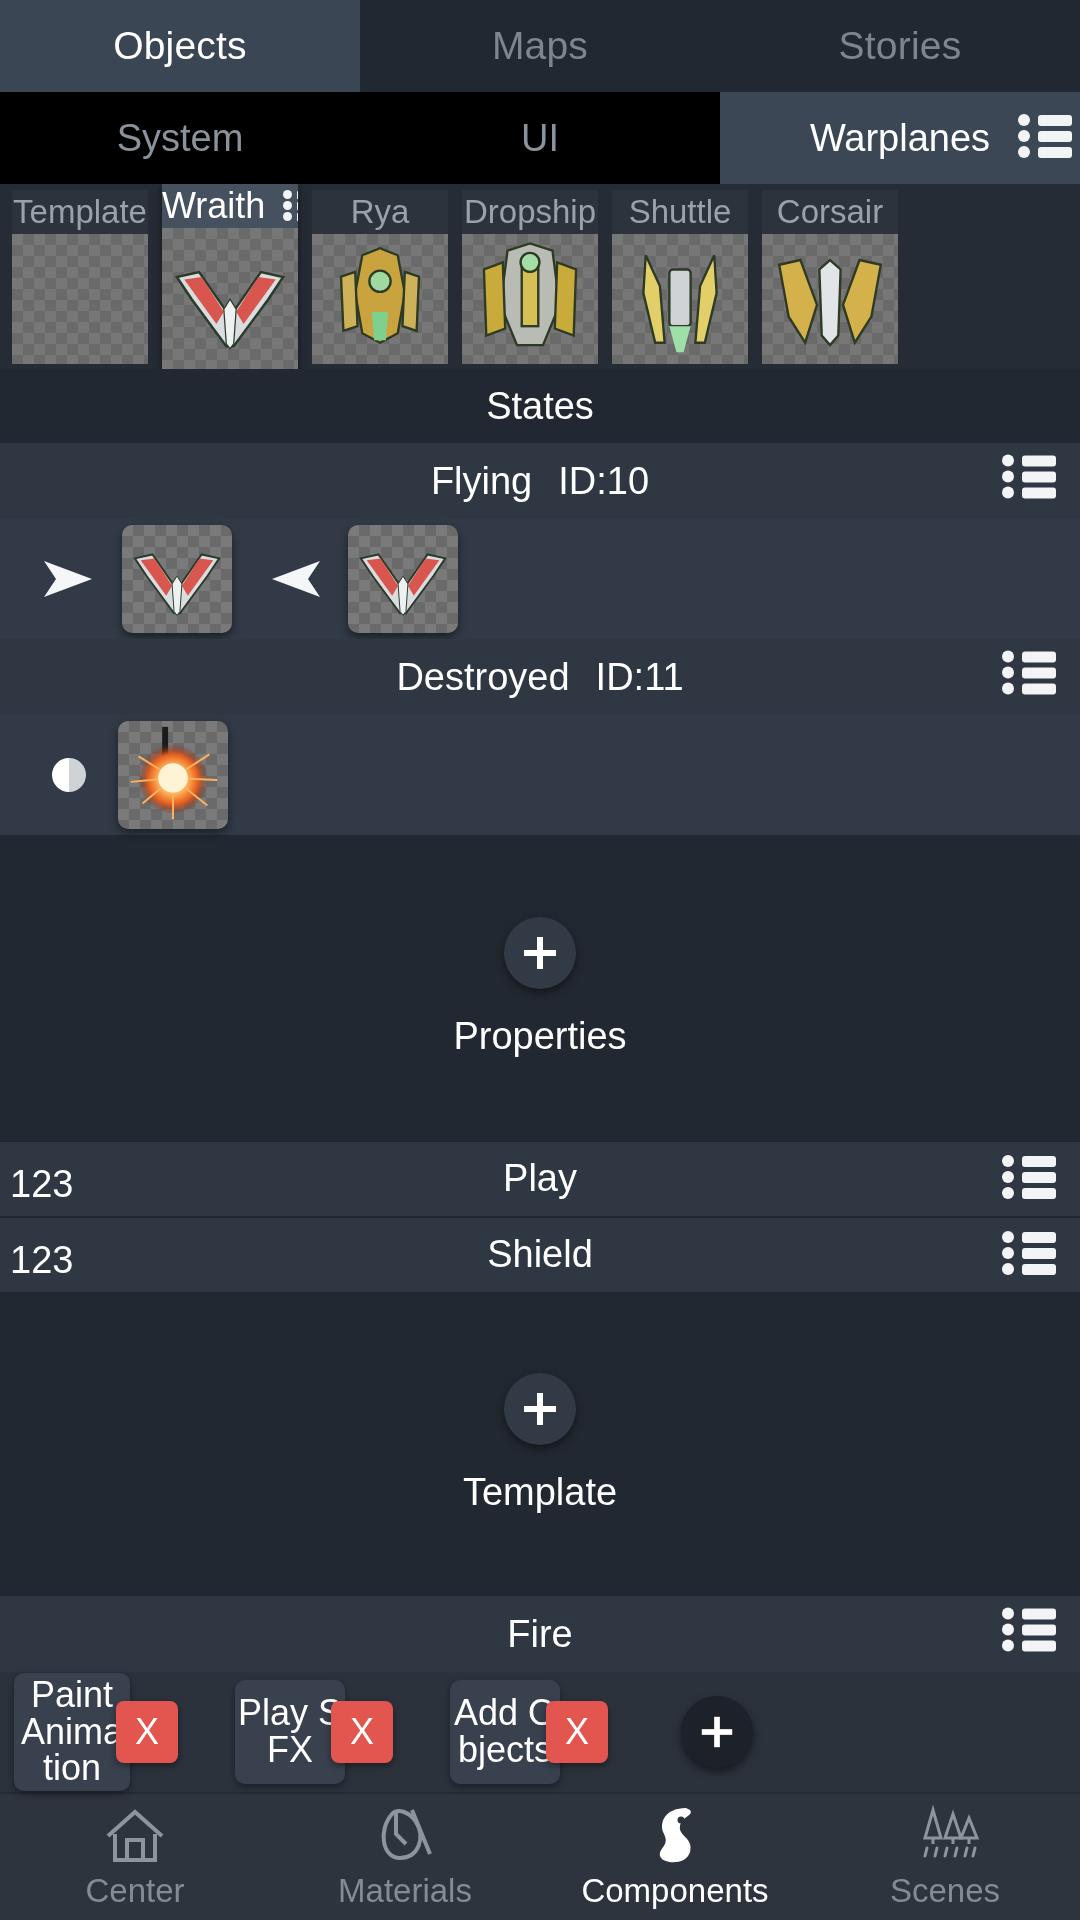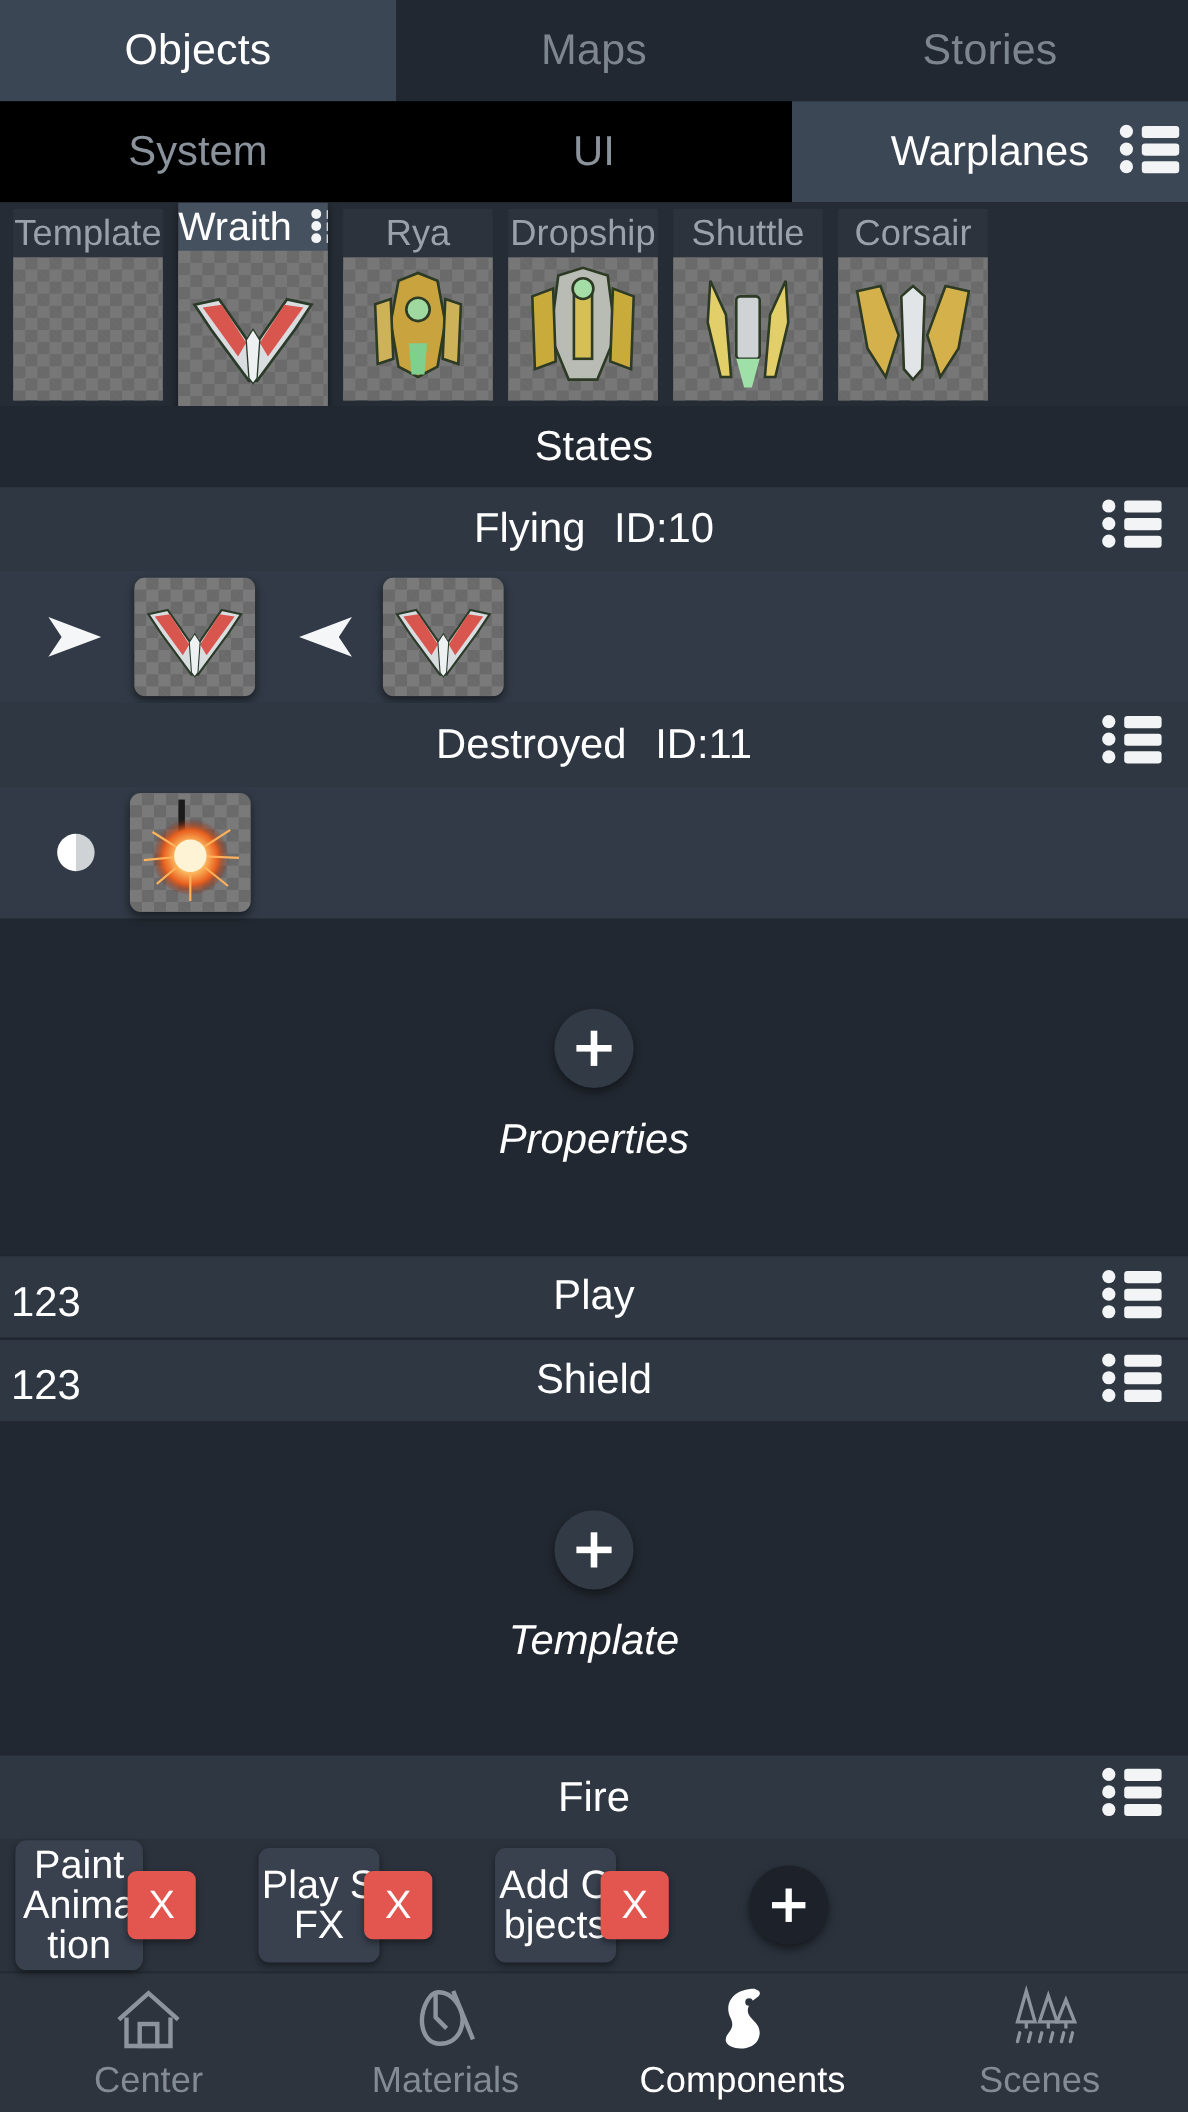--- a/index.html
+++ b/index.html
@@ -76,21 +76,21 @@
   .halfdot{ width:34px;height:34px;flex:0 0 34px;border-radius:50%;
             background:linear-gradient(90deg,#ffffff 50%, #d0d3d6 50%); margin-left:14px; }
 
   
   .addband{ background:#222831; flex:1 1 auto; display:flex; flex-direction:column;
             align-items:center; justify-content:center; gap:26px; }
   .addbtn{ width:72px;height:72px;border-radius:50%;background:#323a46;
            display:flex;align-items:center;justify-content:center;
            box-shadow:0 4px 9px rgba(0,0,0,.45); }
   .addbtn svg{ display:block; }
-  .addband .label{ font-size:38px; color:#ffffff;font-style:italic; }
+  .addband .label{ font-size:38px; color:#ffffff; }
 
   
   .prop{ height:76px; background:#2e3742; display:flex; align-items:center; position:relative;
          border-top:2px solid #20262e; }
   .prop .val{ position:absolute; left:10px; font-size:38px; color:#ffffff;margin-top:12px; }
   .prop .name{ width:100%; text-align:center; font-size:38px; color:#ffffff; }
   .prop .list-icon-wrap{ position:absolute; right:24px; top:50%; transform:translateY(-50%); }
 
   
   .chips{ background:#2b323c; height:120px; display:flex; align-items:center;

